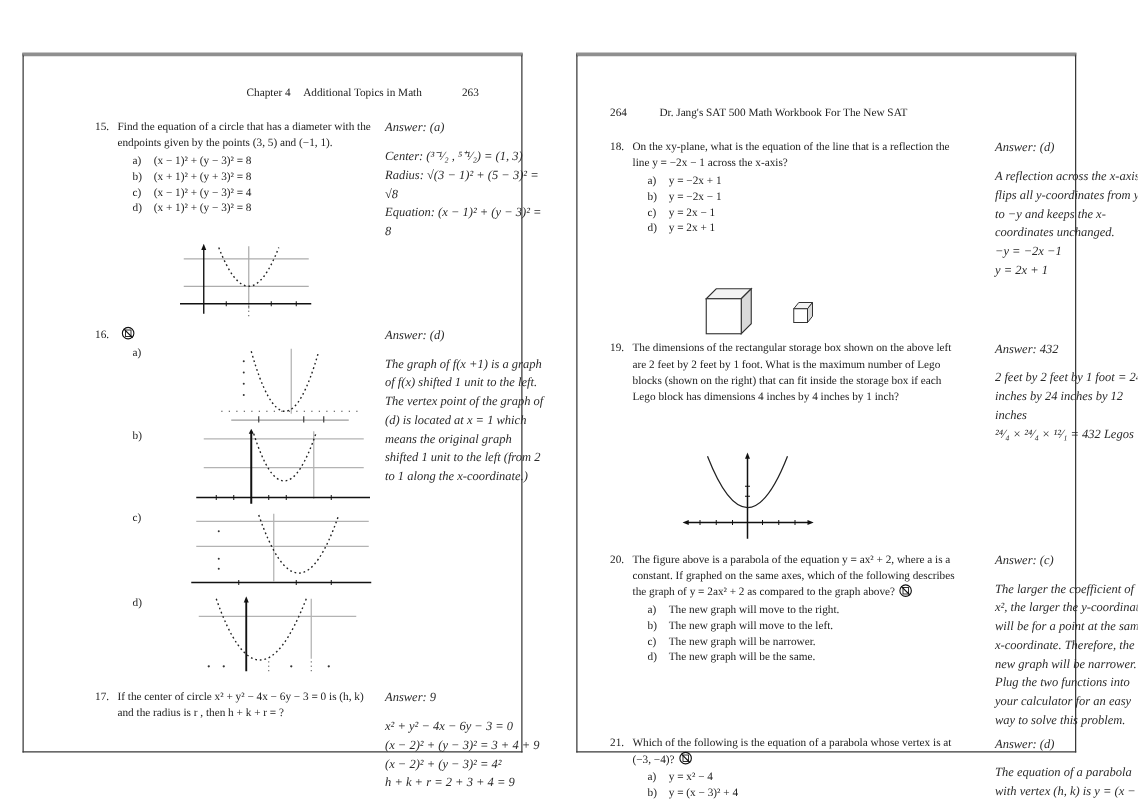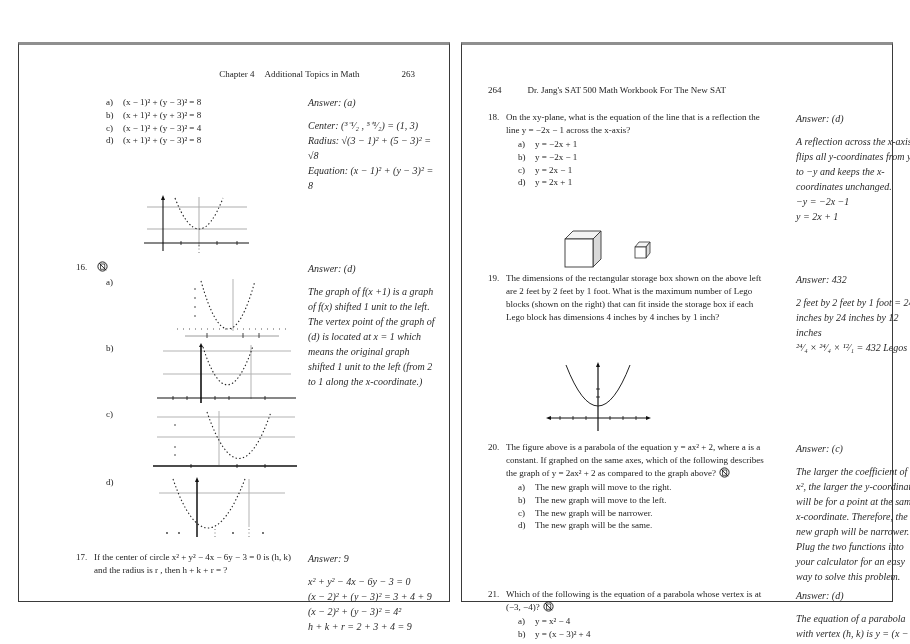--- a/index.html
+++ b/index.html
@@ -2,32 +2,32 @@
 <html><head>
 <meta charset="utf-8">
 <style>
   html,body{margin:0;padding:0;}
   body{
     width:910px;height:644px;background:#ffffff;position:relative;
     font-family:"Liberation Serif", serif;color:#1c1c1c;
     -webkit-font-smoothing:antialiased;
   }
   .page{
-    position:absolute;top:42px;width:432px;height:560px;background:#fff;
+    position:absolute;top:42px;width:400px;height:560px;background:#fff;
     border:1px solid #3a3a3a;border-top:3px solid #8f8f8f;box-sizing:border-box;
   }
   .page-left{left:18px;}
   .page-right{left:461px;}
   .inner{position:relative;height:100%;box-sizing:border-box;}
   .page-left .inner{padding:24px 10px 0 57px;}
   .page-right .inner{padding:40px 10px 0 26px;}
 
   .hdr{display:flex;font-size:9px;margin-bottom:16px;align-items:baseline;}
   .hdr-l{justify-content:flex-end;gap:10px;padding-right:24px;}
-  .hdr-l .pgnum{margin-left:32px;}
+  .hdr-l .pgnum{margin-left:22px;}
   .hdr-r{gap:26px;}
 
   .row{display:flex;align-items:flex-start;}
   .page-left .main{width:228px;flex:none;}
   .page-left .ans{width:130px;flex:none;margin-left:4px;}
   .page-right .main{width:280px;flex:none;}
   .page-right .ans{width:122px;flex:none;margin-left:28px;}
 
   .q{display:flex;font-size:9px;line-height:1.45;}
   .qnum{width:18px;flex:none;}
@@ -52,20 +52,24 @@
   <div class="inner">
 
     <div class="hdr hdr-l">
       <span>Chapter 4</span>
       <span>Additional Topics in Math</span>
       <span class="pgnum">263</span>
     </div>
 
     <div class="row">
       <div class="main">
+        <div class="q">
+          <span class="qnum">15.</span>
+          <span class="qtext">Find the equation of a circle that has a diameter with the endpoints given by the points (3, 5) and (−1, 1).</span>
+        </div>
         <div class="opts">
           <div class="opt">
               <span class="optlab">a)</span>
               <span>(x − 1)² + (y − 3)² = 8</span>
             </div>
           <div class="opt">
               <span class="optlab">b)</span>
               <span>(x + 1)² + (y + 3)² = 8</span>
             </div>
           <div class="opt">

